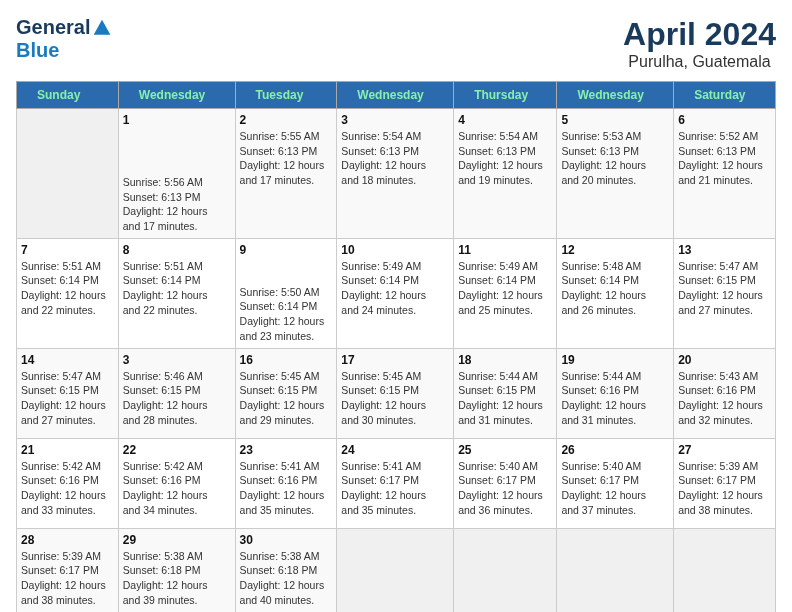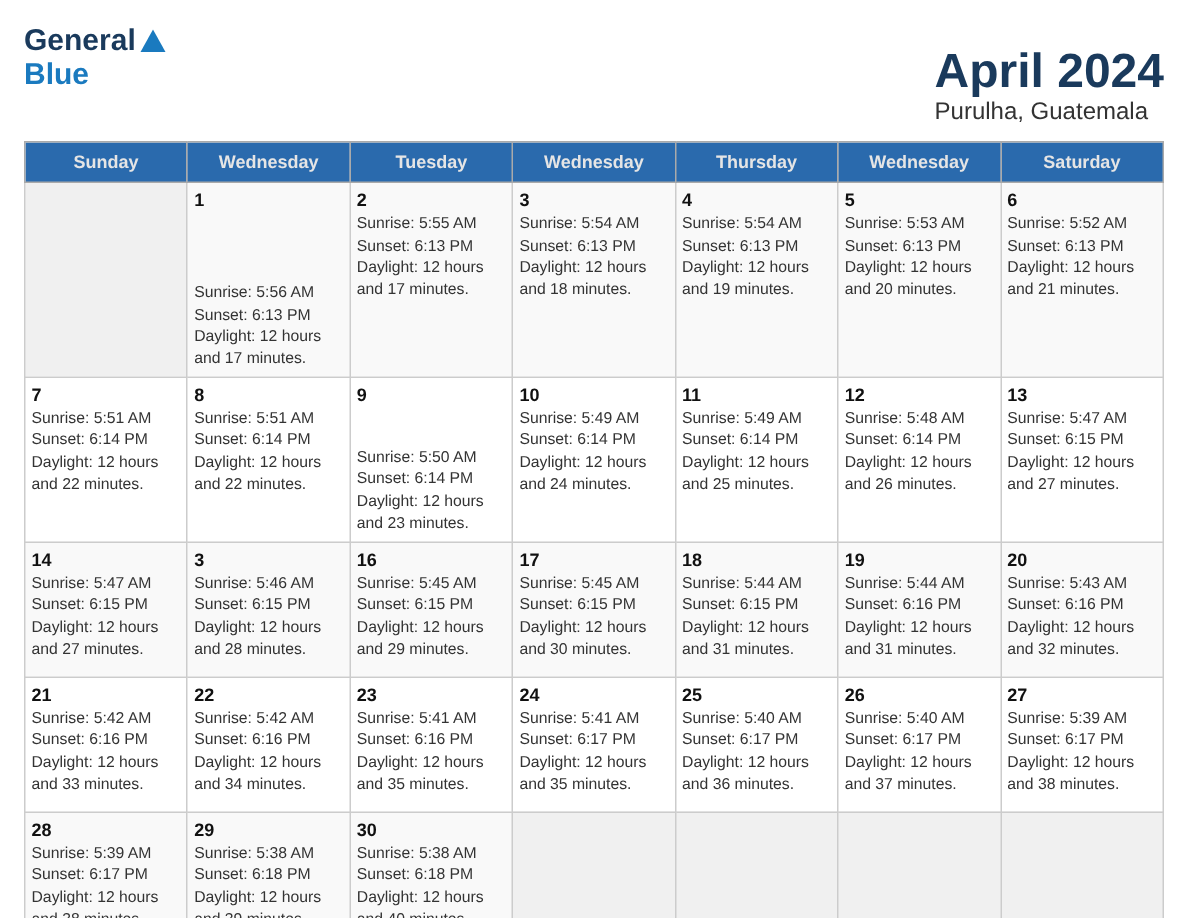--- a/index.html
+++ b/index.html
@@ -29,43 +29,42 @@
       color: #1a3a5c;
     }
     .logo-general { color: #1a3a5c; }
     .logo-blue { color: #1a7abf; text-align: center; }
     .logo-icon {
       width: 20px;
       height: 20px;
       margin-left: 2px;
     }
     .title-area {
-      text-align: left;
-      margin-top: 13px;
+      text-align: center;
     }
     .title-area h1 {
       font-size: 32px;
       font-weight: bold;
       color: #1a3a5c;
     }
     .title-area h2 {
       font-size: 16px;
       font-weight: normal;
       color: #333;
     }
     table {
       width: 100%;
       border-collapse: collapse;
       font-size: 11px;
     }
     thead tr th {
       background-color: #2a6aad;
-      color: #e5e5e5;
-      padding: 6px 4px;
-      text-align: center;
+      color: #86efac;
+      padding: 6px 20px;
+      text-align: left;
       font-size: 12px;
       border: 1px solid #aaa;
     }
     tbody tr td {
       border: 1px solid #ccc;
       vertical-align: top;
       padding: 4px;
       min-height: 80px;
       height: 90px;
       background: #fff;

